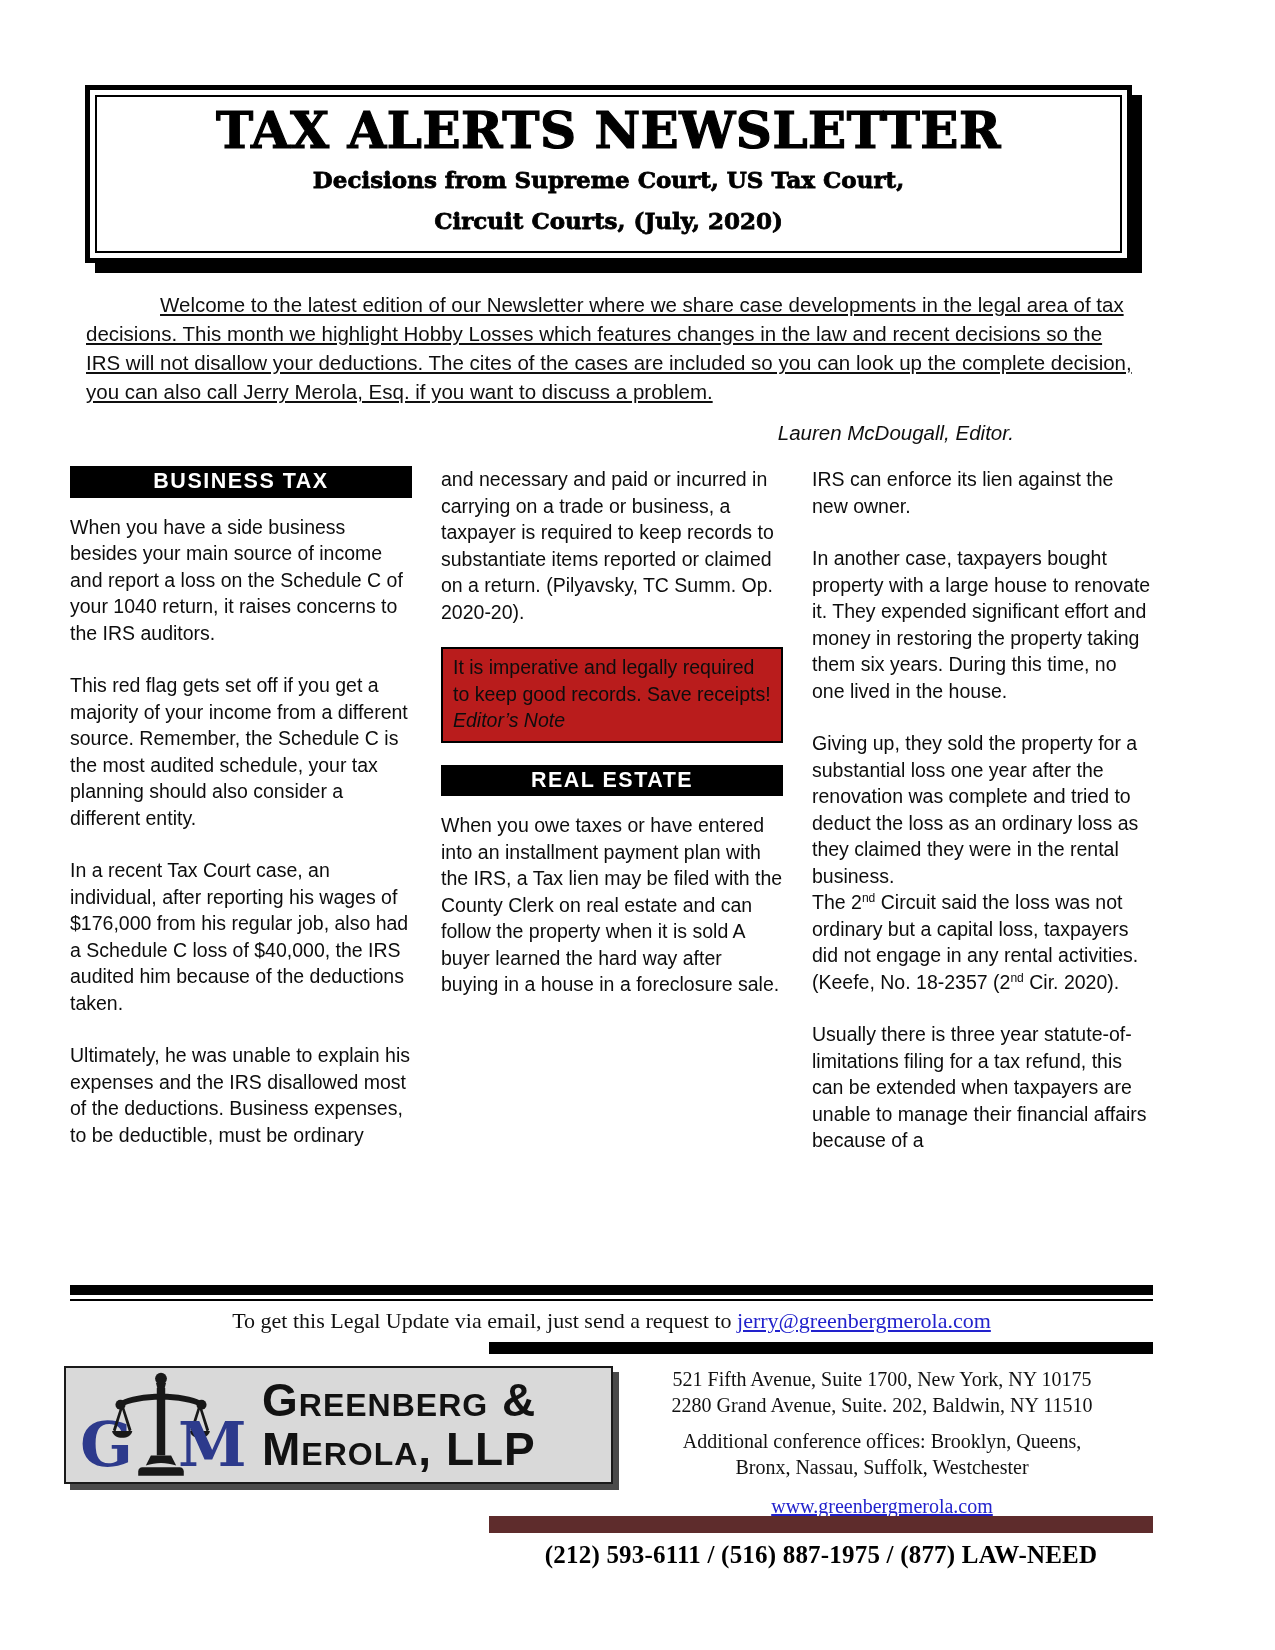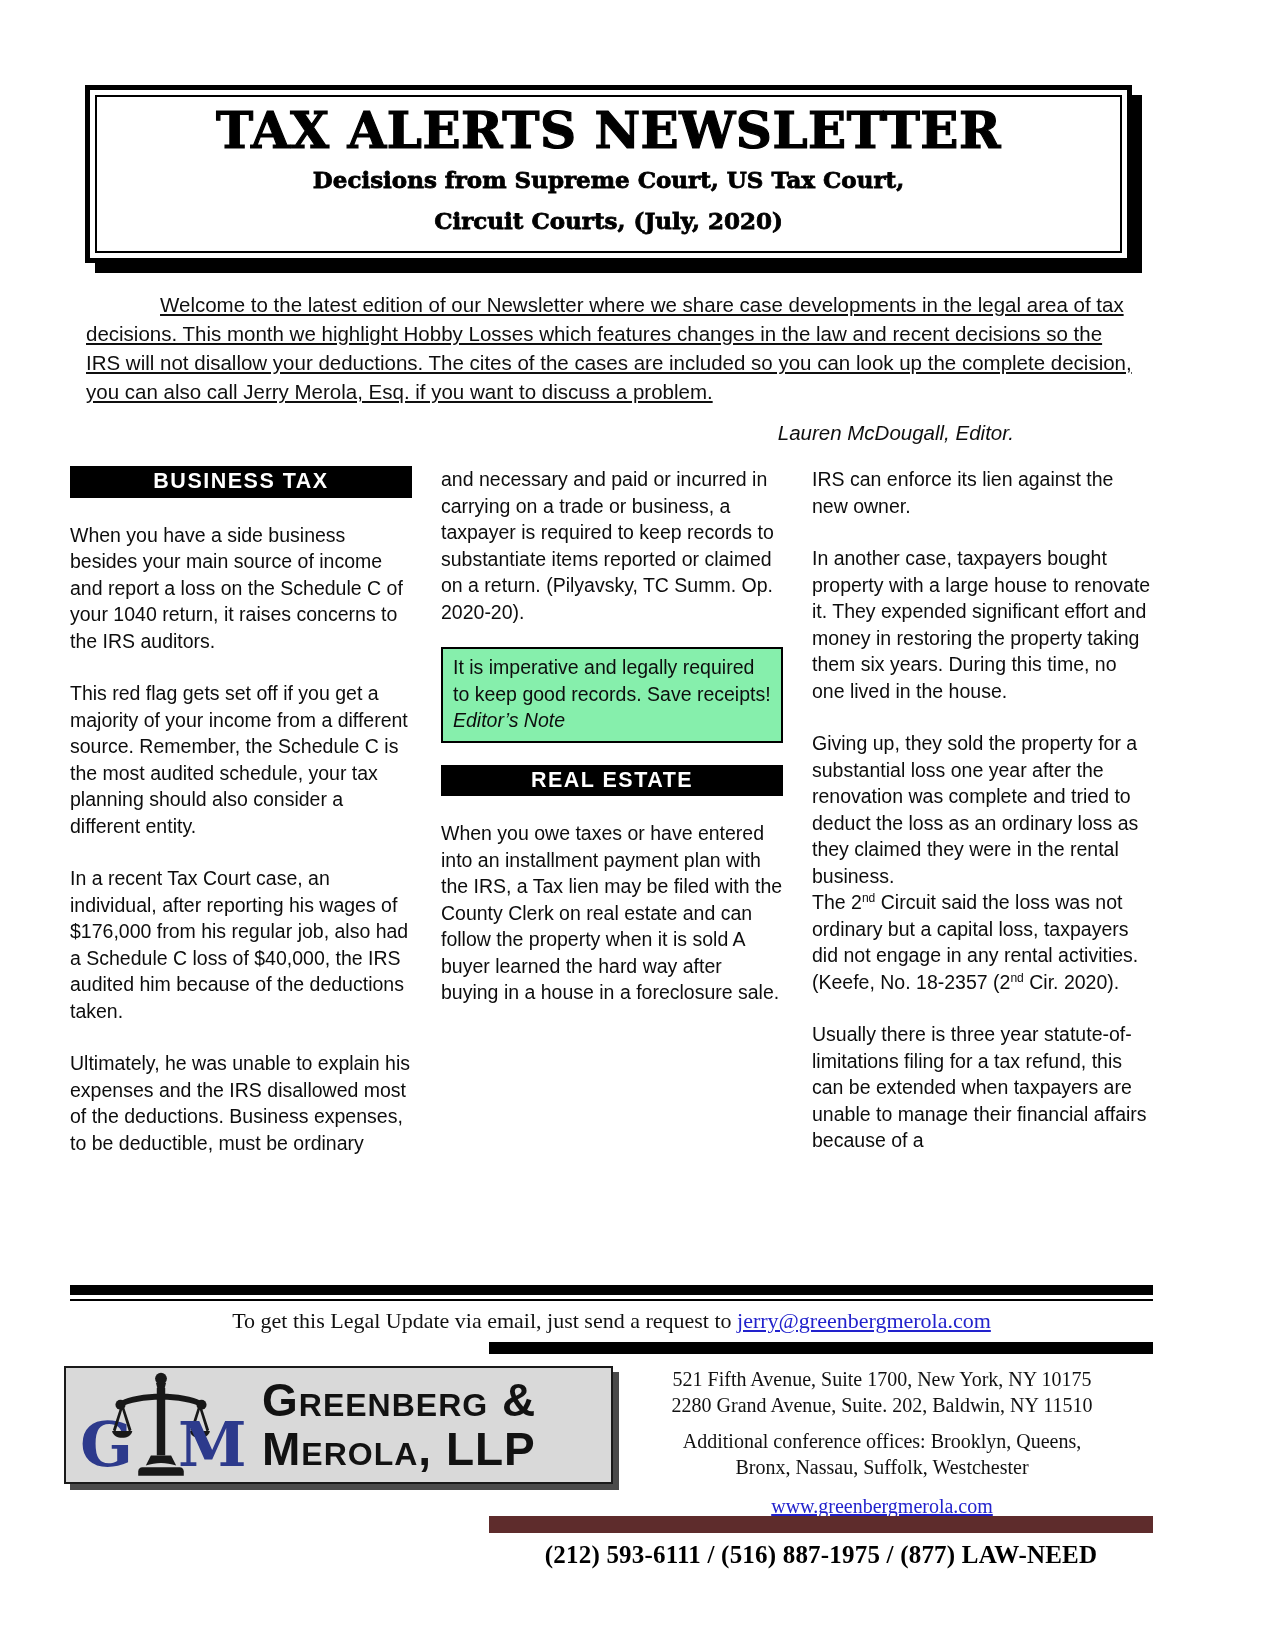--- a/index.html
+++ b/index.html
@@ -28,24 +28,24 @@
             font-style:italic; font-size:20.5px; color:#0f0f0f; }
 
   
   #columns { position:absolute; left:70px; top:466px; width:1086px; display:flex; gap:29px; }
   .col { width:342px; font-size:19.5px; line-height:26.5px; color:#0d0d0d; }
   .col p { margin:0 0 26px; }
   .col p.tight { margin-bottom:0; }
   .col p.lead-sp { text-indent:7px; }
   .sec-bar {
     background:#000; color:#fff; text-align:center; font-weight:bold; font-size:21.5px;
-    letter-spacing:1.5px; padding:2px 0 3px; margin:0 0 24px;
+    letter-spacing:1.5px; padding:2px 0 3px; margin:0 0 16px;
   }
   .note-box {
-    border:2px solid #000; background:#86efac; padding:5px 10px 7px; margin:-4px 0 22px;
+    border:2px solid #000; background:#b91c1c; padding:5px 10px 7px; margin:-4px 0 22px;
   }
   sup { font-size:0.62em; vertical-align:super; line-height:0; }
 
   
   .rule-thickthin { position:absolute; left:70px; top:1285px; width:1083px; height:4px;
     border-top:10px solid #000; border-bottom:2px solid #000; }
   #email-line { position:absolute; left:70px; top:1308px; width:1083px; text-align:center;
     font-family:"Liberation Serif", serif; font-size:22px; color:#111; }
   .link { color:var(--link-blue,#2222cc); text-decoration:underline; cursor:pointer; }
   #bar2 { position:absolute; left:489px; top:1342px; width:664px; height:12px; background:#000; }

